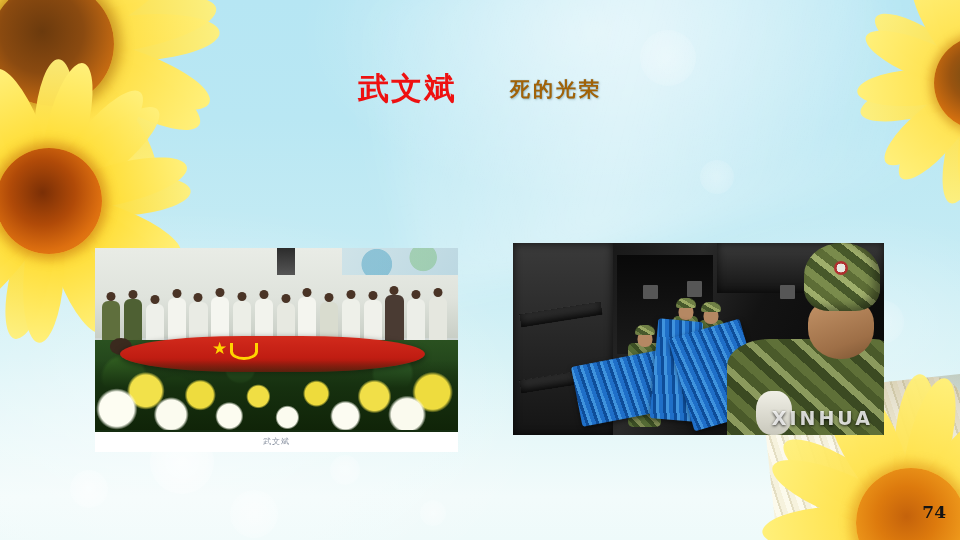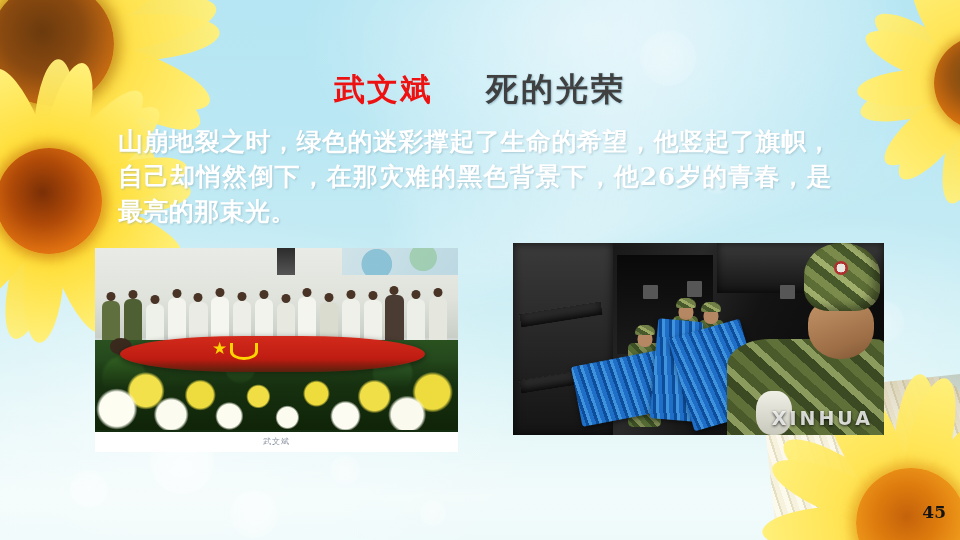--- a/index.html
+++ b/index.html
@@ -147,23 +147,23 @@
     color: #ee1111;
     letter-spacing: 2px;
     vertical-align: middle;
   }
   .title-gap {
     display: inline-block;
     width: 44px;
   }
   .title-white {
     font-family: "DejaVu Sans", "Liberation Sans", sans-serif;
-    font-size: 32px;
+    font-size: 20px;
     font-weight: bold;
-    color: #404040;
+    color: #a16207;
     letter-spacing: 3px;
     vertical-align: middle;
     text-shadow: 1px 1px 2px rgba(110,150,165,0.55), 0 0 1px rgba(120,160,175,0.5);
   }
 
   
   #body-text {
     position: absolute;
     left: 118px;
     top: 124px;
@@ -538,21 +538,20 @@
       </div>
     <div class="disc"></div>
   </div>
 
   <div id="title-row">
     <span class="title-red">武文斌</span>
     <span class="title-gap"></span>
     <span class="title-white">死的光荣</span>
   </div>
 
-  <div id="body-text">山崩地裂之时，绿色的迷彩撑起了生命的希望，他竖起了旗帜，自己却悄然倒下，在那灾难的黑色背景下，他26岁的青春，是最亮的那束光。</div>
 
   <div class="photo" id="photo-funeral">
     <div class="fun-wall">
       <div class="fun-wall-mural"></div>
       <div class="fun-dark-col"></div>
     </div>
 
     <div class="fun-crowd">
       <div class="person" style="left:2%;width:5%;height:70%;background:#5f6f3d;">
           <div class="head"></div>
@@ -654,15 +653,15 @@
       <div class="sol-fg-body"></div>
       <div class="sol-fg-face"></div>
       <div class="sol-fg-helmet"></div>
       <div class="sol-fg-badge"></div>
       <div class="sol-glove"></div>
     </div>
 
     <div class="xinhua">XINHUA</div>
   </div>
 
-  <div id="page-number">45</div>
+  <div id="page-number">74</div>
 
 </div>
 
 </body></html>

